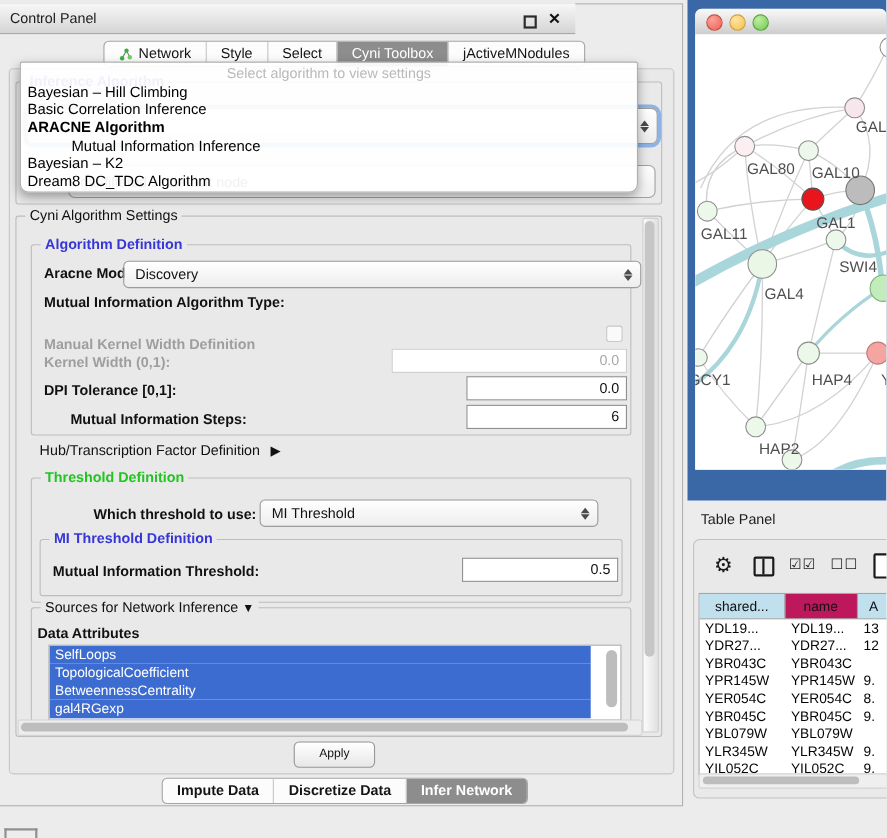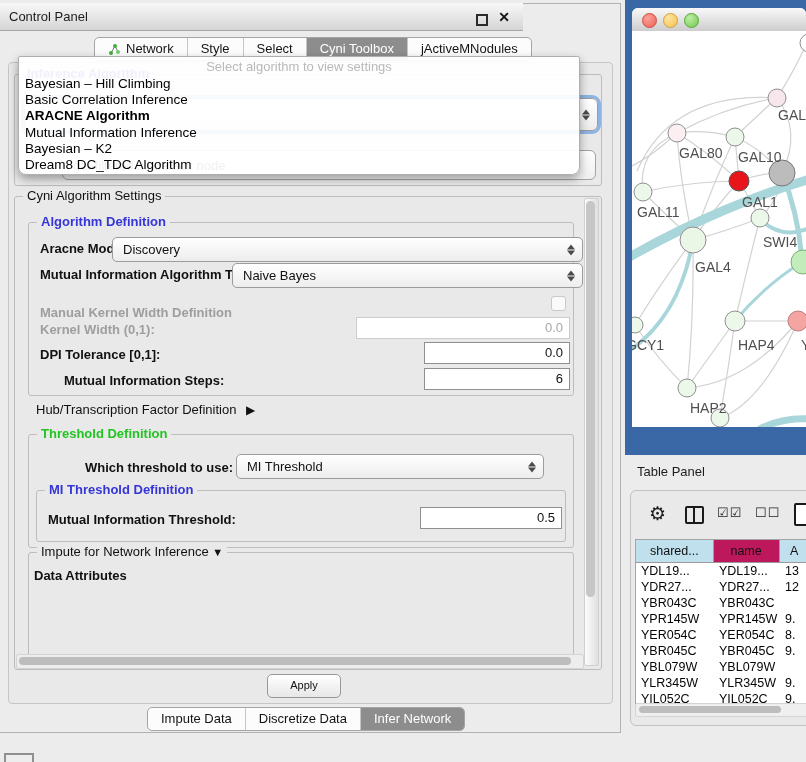--- a/index.html
+++ b/index.html
@@ -178,21 +178,21 @@
   </div>
   <div class="ghost-combo2">
     <span>gal-filtered.sif default node</span>
   </div>
 
   <div class="dropdown">
     <div class="dd-prompt">Select algorithm to view settings</div>
     <div class="dd-item" style="top:19px;">Bayesian – Hill Climbing</div>
     <div class="dd-item" style="top:35px;">Basic Correlation Inference</div>
     <div class="dd-item bold" style="top:51px;">ARACNE Algorithm</div>
-    <div class="dd-item" style="top:68px;">Mutual Information Inference</div>
+    <div class="dd-item" style="top:68px;margin-left:40px;">Mutual Information Inference</div>
     <div class="dd-item" style="top:84px;">Bayesian – K2</div>
     <div class="dd-item" style="top:100px;">Dream8 DC_TDC Algorithm</div>
   </div>
 
   <div class="grp" style="left:14px;top:196px;width:586px;height:472px;">
     <span class="leg">Cyni Algorithm Settings</span>
   </div>
   <div class="scroll-v">
       <span class="thumb abs"></span>
     </div>
@@ -202,27 +202,20 @@
   </div>
   <span class="lbl b" style="left:40px;top:240px;">Aracne Mode:</span>
   <div class="combo" style="left:112px;top:237px;width:459px;height:23px;">
     <span>Discovery</span>
     <span class="stepper">
         <i class="up"></i>
         <i class="dn"></i>
       </span>
   </div>
   <span class="lbl b" style="left:40px;top:266px;">Mutual Information Algorithm Type:</span>
-  <div class="combo" style="left:232px;top:263px;width:339px;height:23px;">
-    <span>Naive Bayes</span>
-    <span class="stepper">
-        <i class="up"></i>
-        <i class="dn"></i>
-      </span>
-  </div>
   <span class="lbl dis" style="left:40px;top:304px;">Manual Kernel Width Definition</span>
   <span class="checkbox" style="left:551px;top:296px;"></span>
   <span class="lbl dis" style="left:40px;top:321px;">Kernel Width (0,1):</span>
   <span class="tfield dis" style="left:356px;top:317px;width:206px;height:20px;">0.0</span>
   <span class="lbl b" style="left:40px;top:346px;">DPI Tolerance [0,1]:</span>
   <span class="tfield" style="left:424px;top:342px;width:138px;height:20px;">0.0</span>
   <span class="lbl b" style="left:40px;top:372px;margin-left:24px;">Mutual Information Steps:</span>
   <span class="tfield" style="left:424px;top:368px;width:138px;height:20px;">6</span>
 
   <span class="lbl" style="left:36px;top:401px;">
@@ -242,32 +235,39 @@
       </span>
   </div>
   <div class="grp" style="left:36px;top:490px;width:528px;height:50px;">
     <span class="leg blue">MI Threshold Definition</span>
   </div>
   <span class="lbl b" style="left:48px;top:511px;">Mutual Information Threshold:</span>
   <span class="tfield" style="left:420px;top:507px;width:134px;height:20px;">0.5</span>
 
   <div class="grp" style="left:28px;top:552px;width:544px;height:110px;">
     <span class="leg">
-      <span>Impute for Network Inference</span>
+      <span>Sources for Network Inference</span>
       <span style="font-size:11px;">▼</span>
     </span>
   </div>
   <span class="lbl b" style="left:34px;top:567px;">Data Attributes</span>
+  <div class="listbox">
+    <div class="list-item">SelfLoops</div>
+    <div class="list-item">TopologicalCoefficient</div>
+    <div class="list-item">BetweennessCentrality</div>
+    <div class="list-item">gal4RGexp</div>
+    <span class="list-vthumb"></span>
+  </div>
   <div class="scroll-h">
       <span class="thumb"></span>
     </div>
 
   <div class="apply-btn">Apply</div>
 
-  <div class="seg-bar" style="left:147px;top:707px;">
+  <div class="seg-bar" style="left:147px;top:707px;font-weight:bold;">
     <div class="seg">
         <span>Impute Data</span>
       </div>
     <div class="seg">
         <span>Discretize Data</span>
       </div>
     <div class="seg sel">
         <span>Infer Network</span>
       </div>
   </div>

